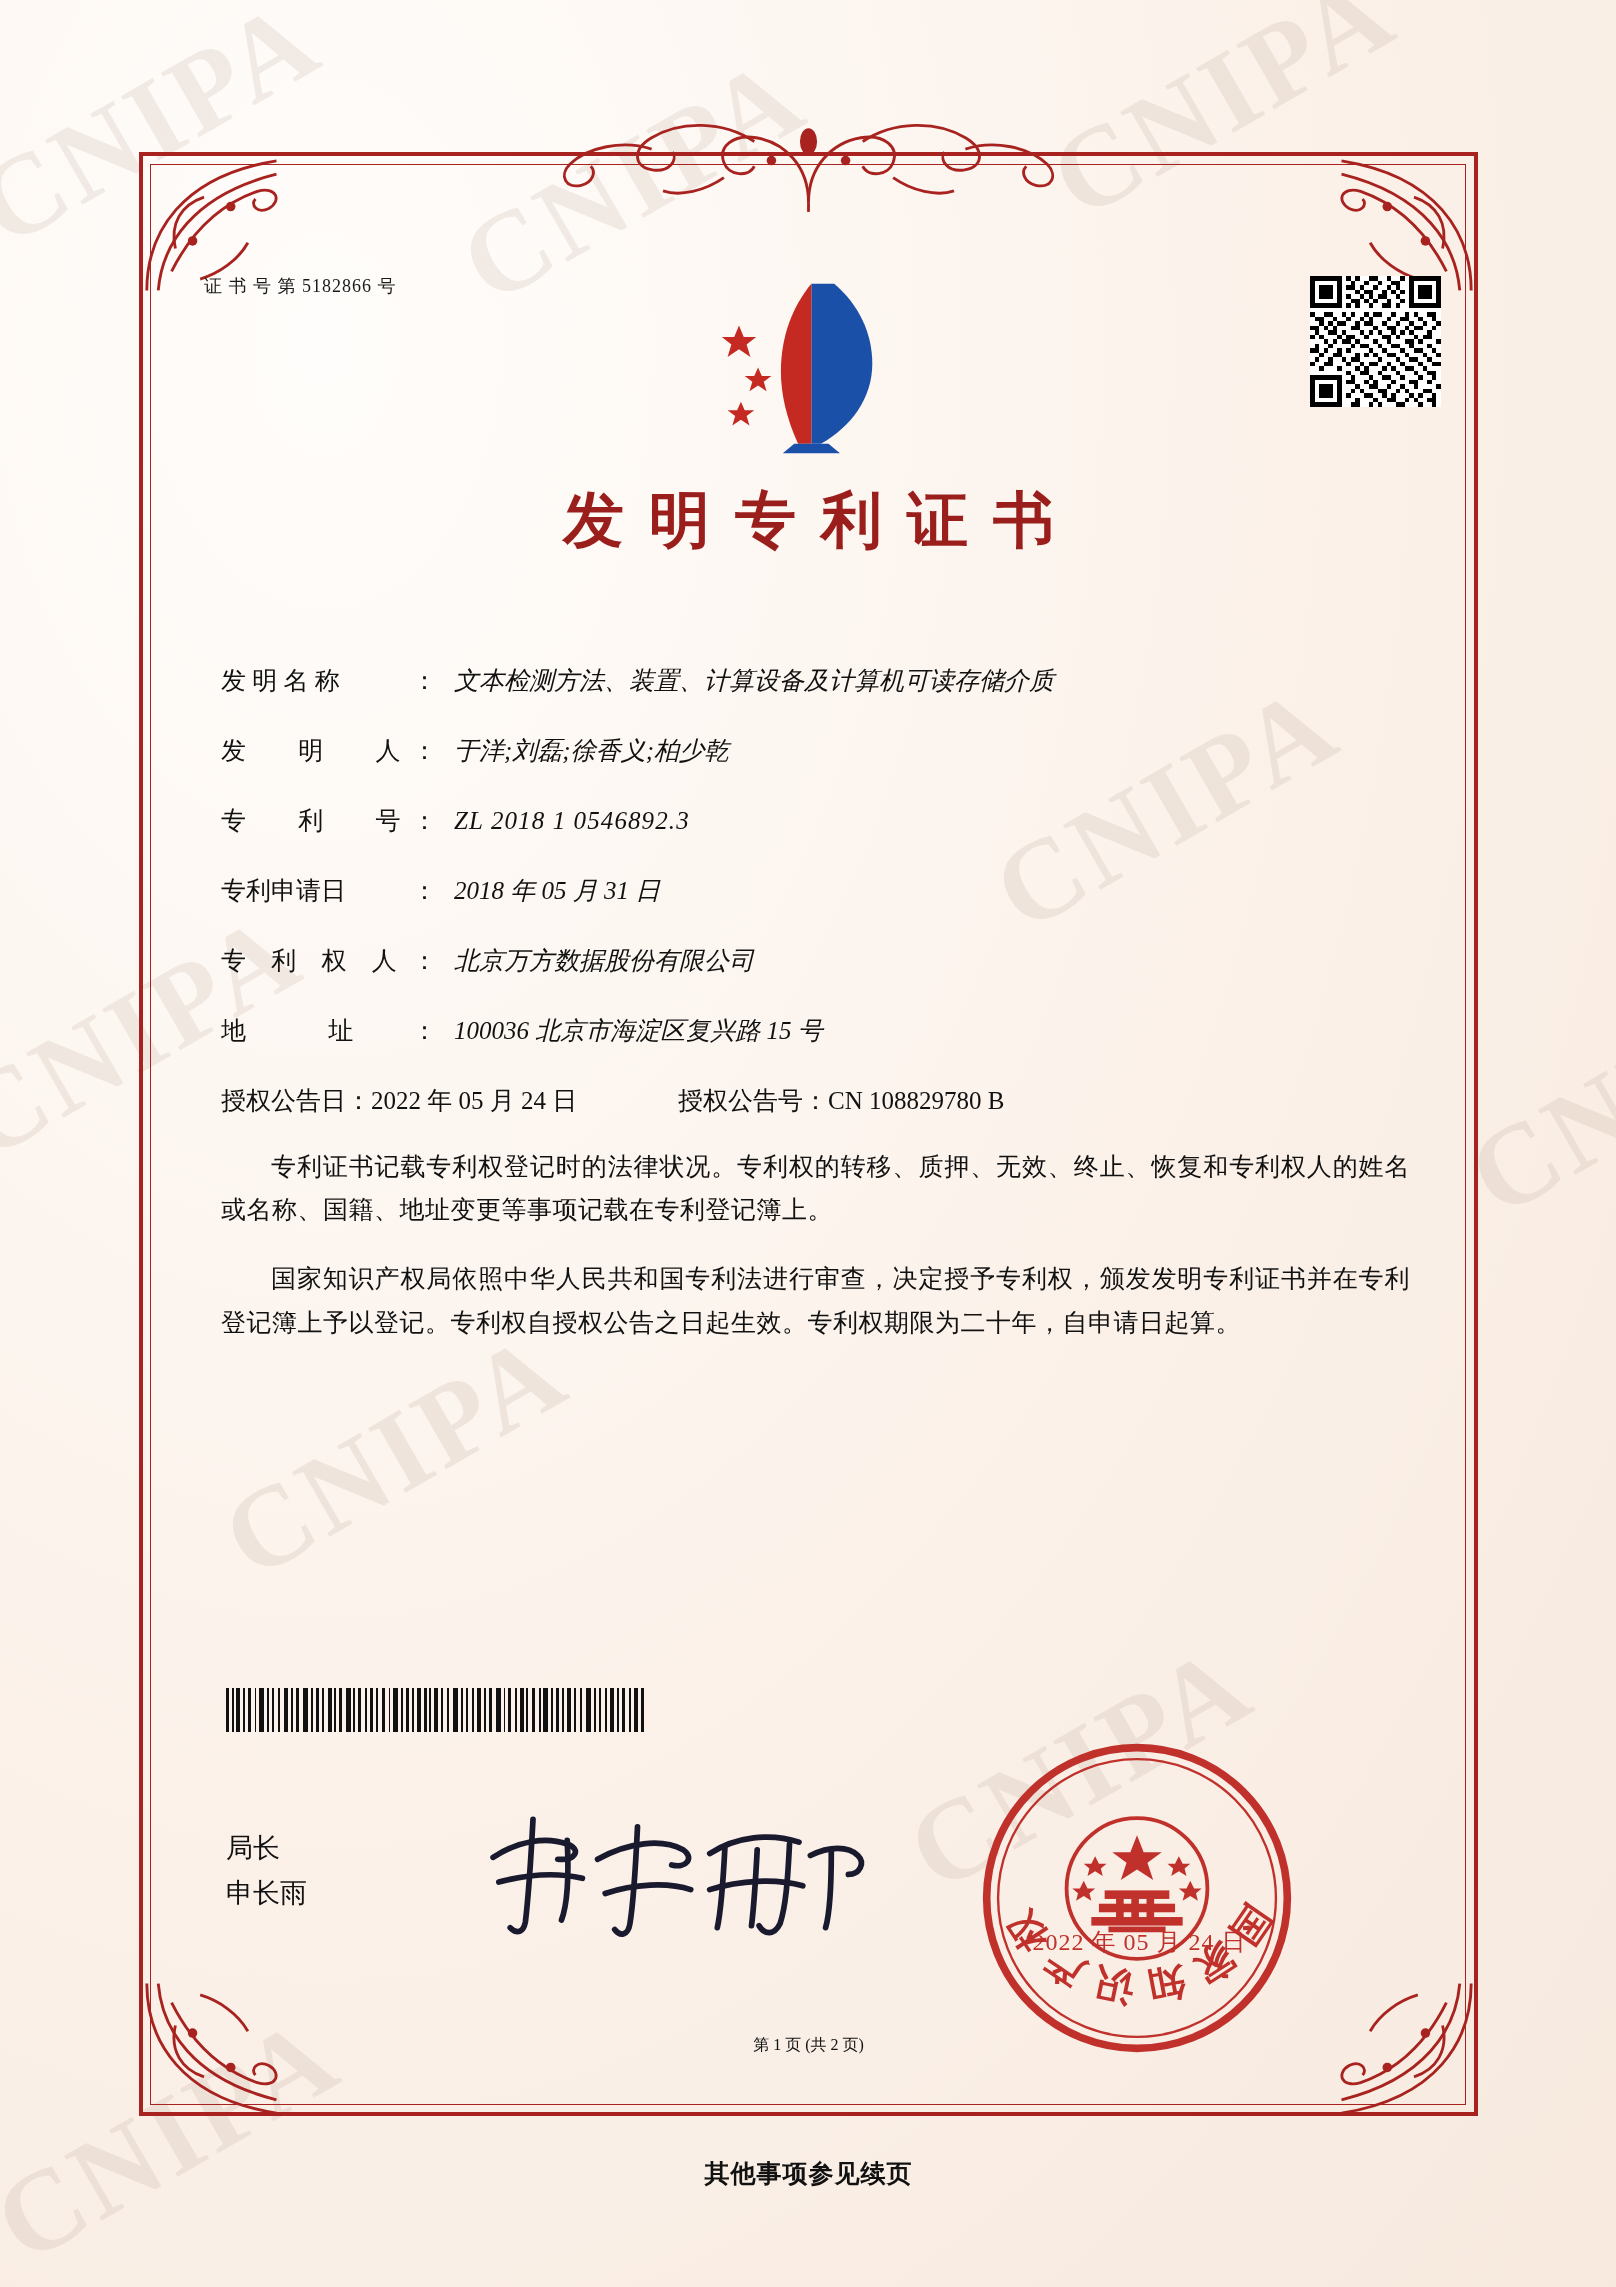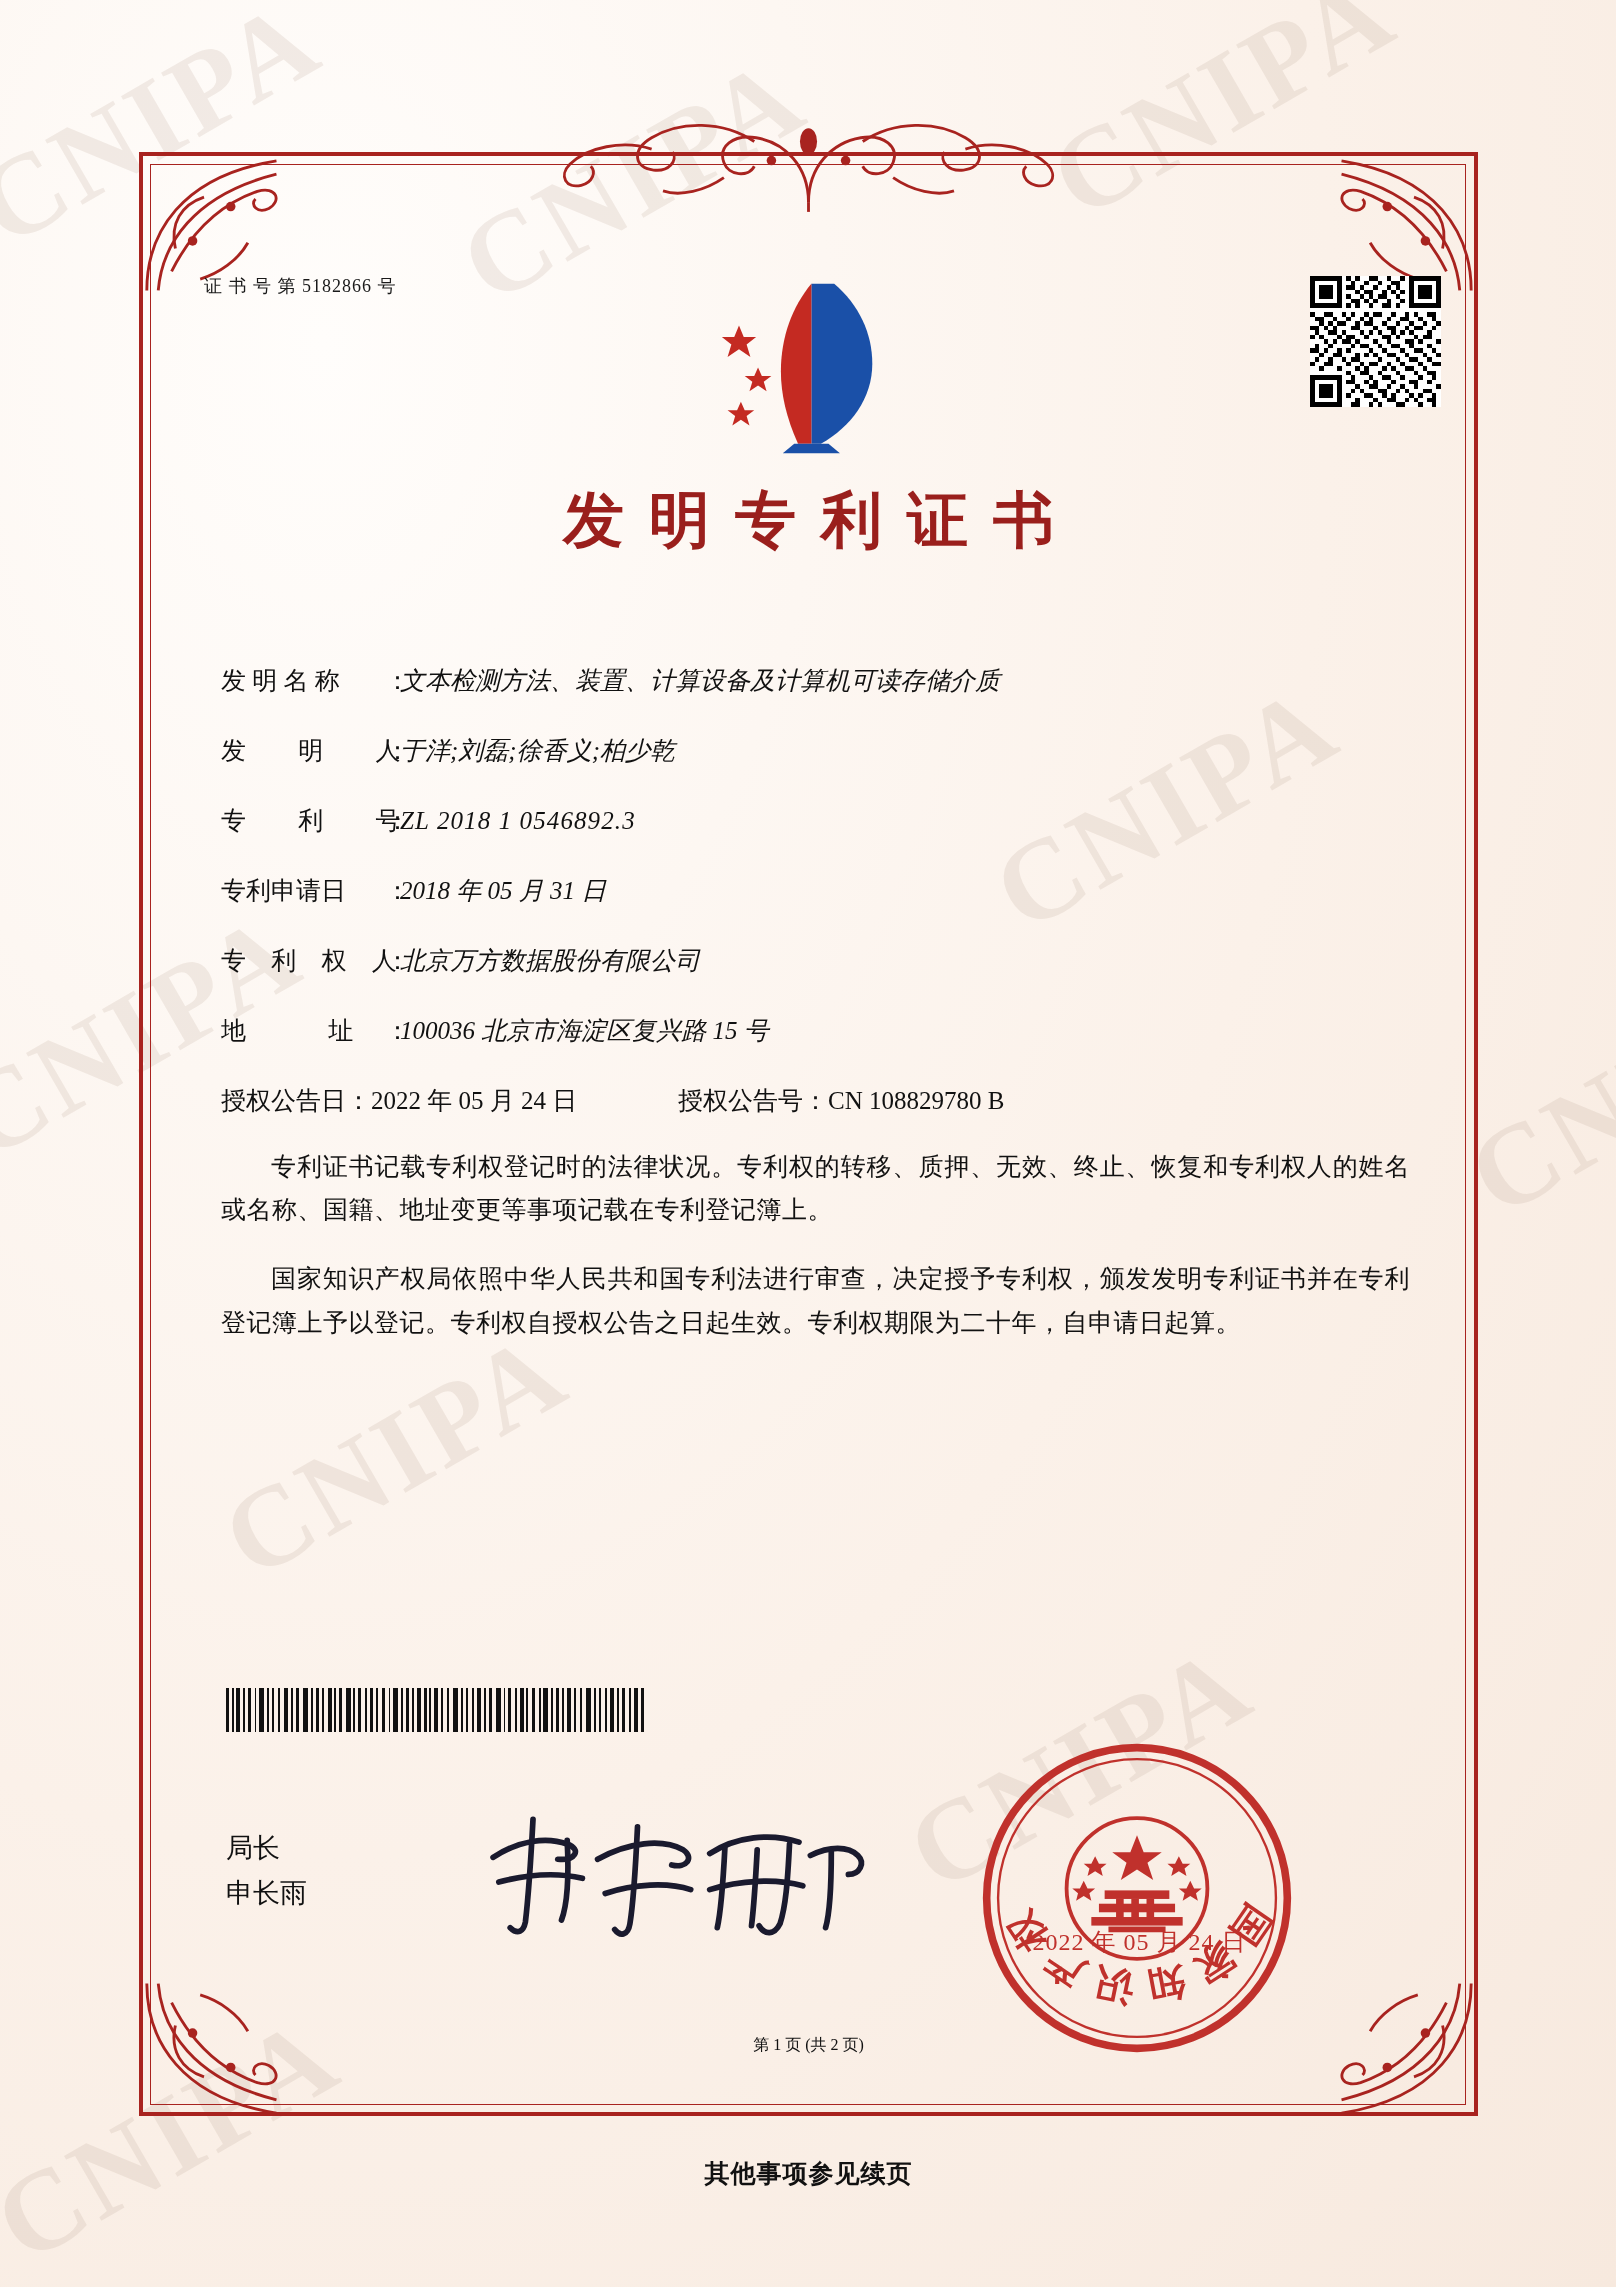--- a/index.html
+++ b/index.html
@@ -109,20 +109,21 @@
     top: 666px;
     width: 1189px;
     font-size: 25px;
     color: #111;
     line-height: 1.2;
   }
   .field-row {
     display: flex;
     align-items: baseline;
     margin-bottom: 40px;
+    gap: 27px;
   }
   .f-label {
     flex: none;
     width: 164px;
     letter-spacing: 0;
     white-space: nowrap;
   }
   .f-label.sp1 { letter-spacing: 9.5px; }
   .f-label.sp2 { letter-spacing: 23px; }
   .f-label.sp3 { letter-spacing: 38px; }

